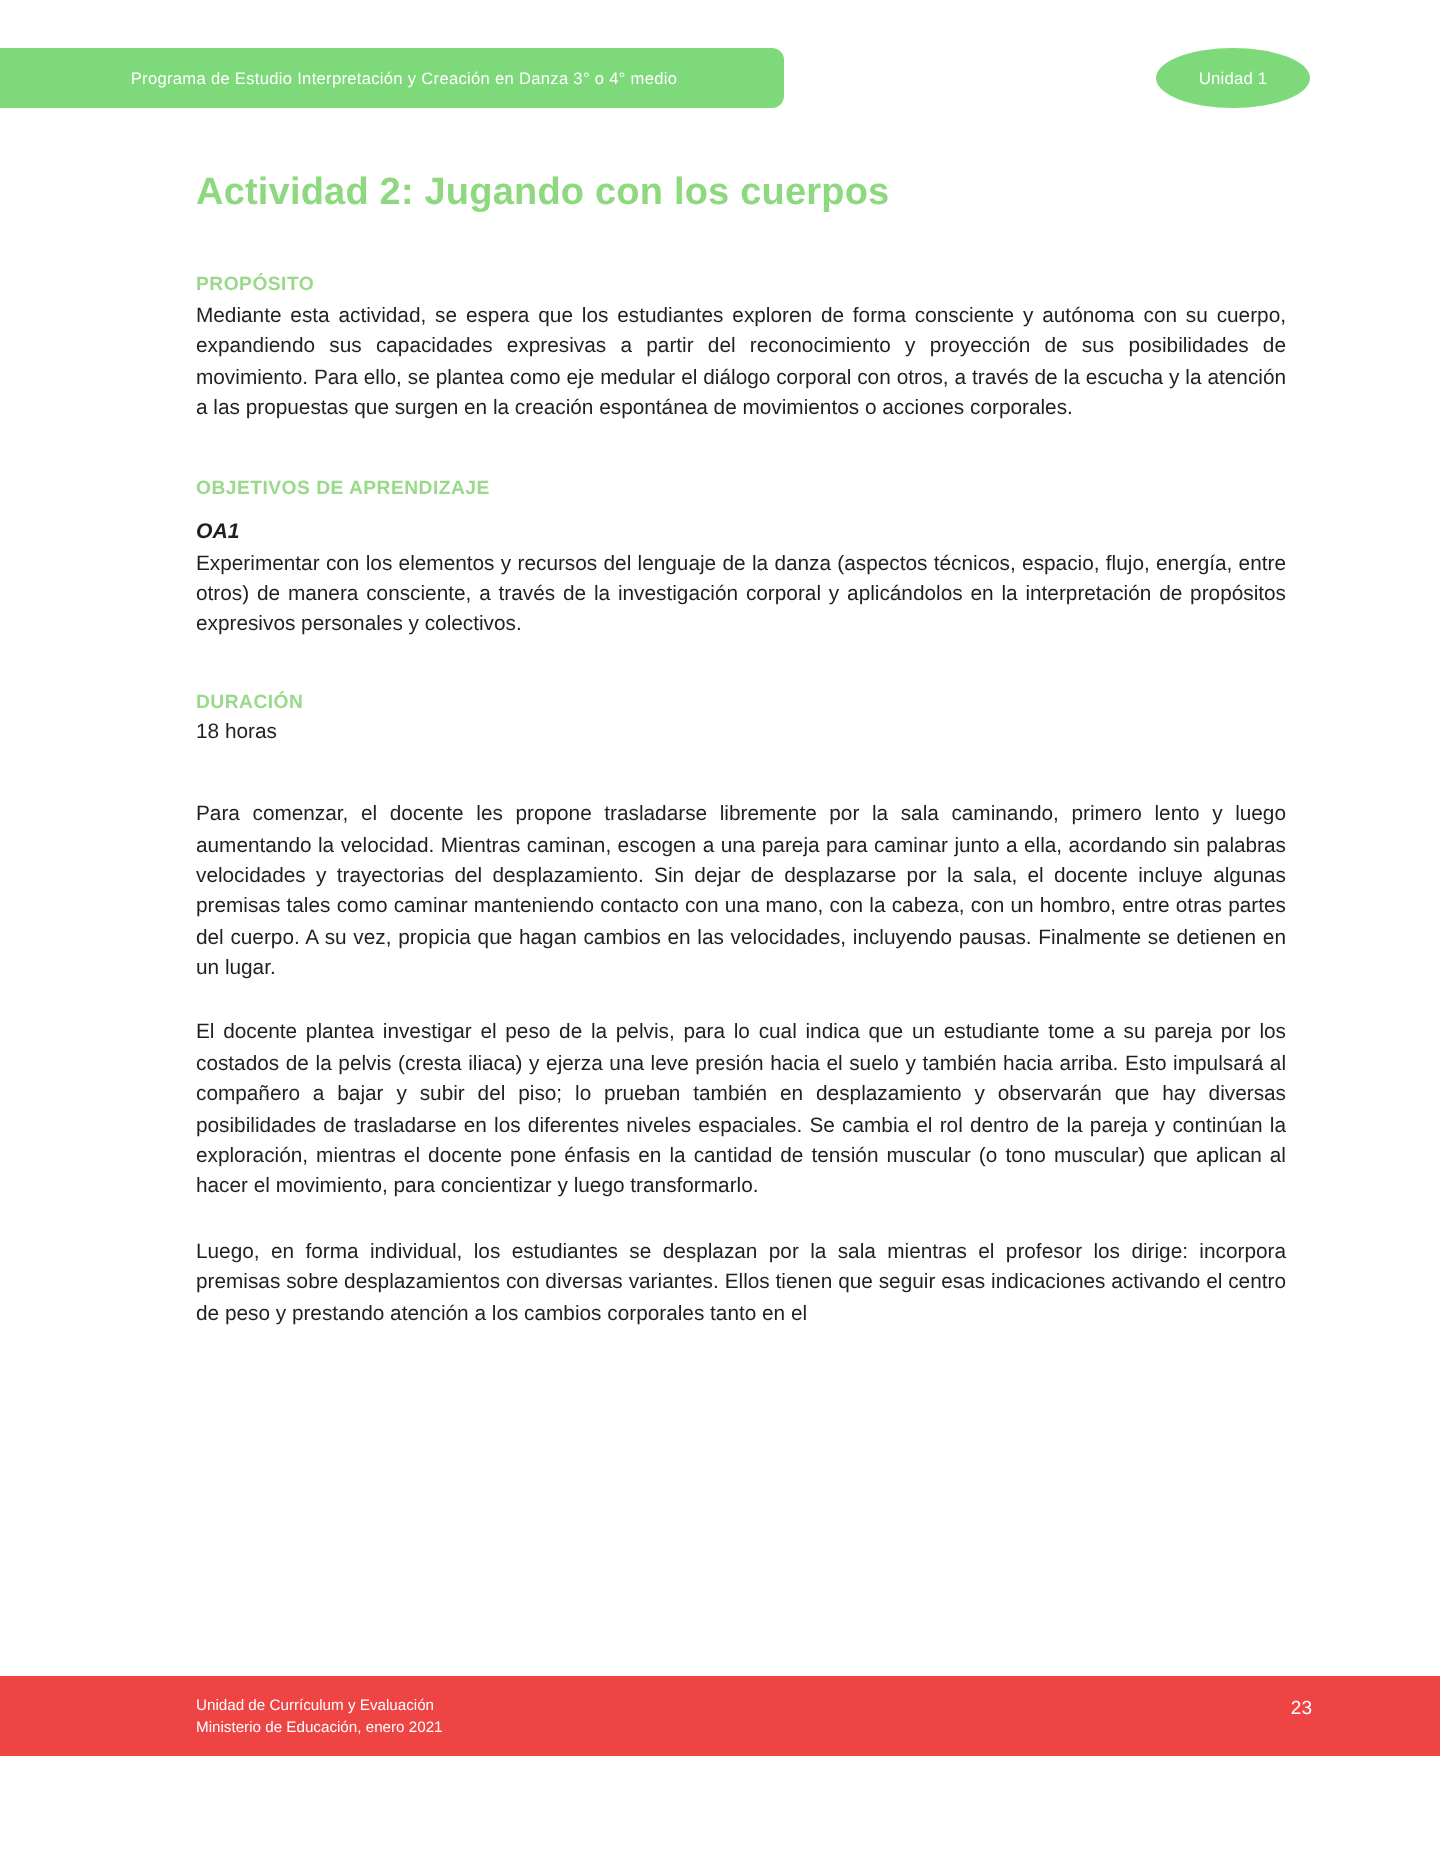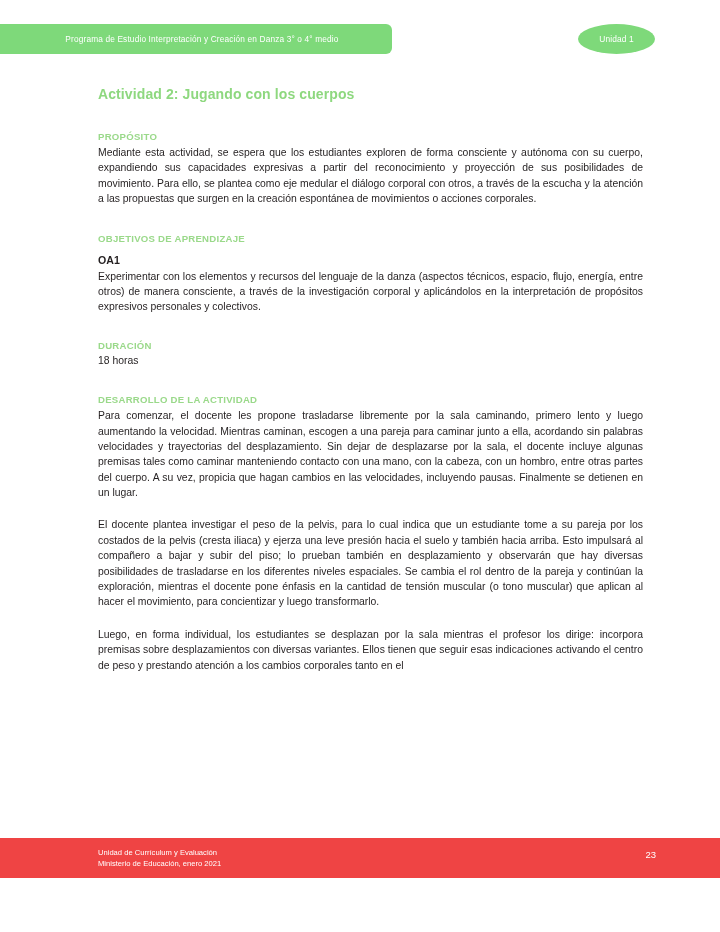--- a/index.html
+++ b/index.html
@@ -71,21 +71,21 @@
   
   .content {
     position: absolute;
     left: 98px;
     top: 80px;
     width: 545px;
   }
 
   .activity-title {
     color: #8ed87f;
-    font-size: 14px;
+    font-size: 19px;
     font-weight: bold;
     margin: 0 0 0 0;
     padding-top: 6px;
     letter-spacing: 0.1px;
   }
 
   .section-heading {
     color: #9ad98a;
     font-size: 9.6px;
     font-weight: bold;
@@ -102,20 +102,21 @@
     margin: 0;
     padding: 0;
   }
 
   .oa-code {
     font-size: 10.6px;
     font-weight: bold;
     color: #231f20;
     margin: 0;
     padding: 0;
+    font-style: italic;
   }
 
   
   .blk-proposito { margin-top: 29px; }
   .blk-proposito .body-text { margin-top: 3px; }
 
   .blk-oa { margin-top: 26px; }
   .blk-oa .oa-code { margin-top: 10px; }
   .blk-oa .body-text { margin-top: 3px; }
 
@@ -204,21 +205,20 @@
       <p class="body-text">Experimentar con los elementos y recursos del lenguaje de la danza (aspectos técnicos, espacio, flujo, energía, entre otros) de manera consciente, a través de la investigación corporal y aplicándolos en la interpretación de propósitos expresivos personales y colectivos.</p>
     </div>
 
 
     <div class="blk-duracion">
       <div class="section-heading">DURACIÓN</div>
       <p class="body-text">18 horas</p>
     </div>
 
     <div class="blk-desarrollo">
-      <div class="section-heading">DESARROLLO DE LA ACTIVIDAD</div>
       <p class="body-text">Para comenzar, el docente les propone trasladarse libremente por la sala caminando, primero lento y luego aumentando la velocidad. Mientras caminan, escogen a una pareja para caminar junto a ella, acordando sin palabras velocidades y trayectorias del desplazamiento. Sin dejar de desplazarse por la sala, el docente incluye algunas premisas tales como caminar manteniendo contacto con una mano, con la cabeza, con un hombro, entre otras partes del cuerpo. A su vez, propicia que hagan cambios en las velocidades, incluyendo pausas. Finalmente se detienen en un lugar.</p>
       <p class="body-text">El docente plantea investigar el peso de la pelvis, para lo cual indica que un estudiante tome a su pareja por los costados de la pelvis (cresta iliaca) y ejerza una leve presión hacia el suelo y también hacia arriba. Esto impulsará al compañero a bajar y subir del piso; lo prueban también en desplazamiento y observarán que hay diversas posibilidades de trasladarse en los diferentes niveles espaciales. Se cambia el rol dentro de la pareja y continúan la exploración, mientras el docente pone énfasis en la cantidad de tensión muscular (o tono muscular) que aplican al hacer el movimiento, para concientizar y luego transformarlo.</p>
       <p class="body-text">Luego, en forma individual, los estudiantes se desplazan por la sala mientras el profesor los dirige: incorpora premisas sobre desplazamientos con diversas variantes. Ellos tienen que seguir esas indicaciones activando el centro de peso y prestando atención a los cambios corporales tanto en el</p>
     </div>
 
   </div>
 
   <div class="footer">
     <div class="footer-left">
       <div>Unidad de Currículum y Evaluación</div>

